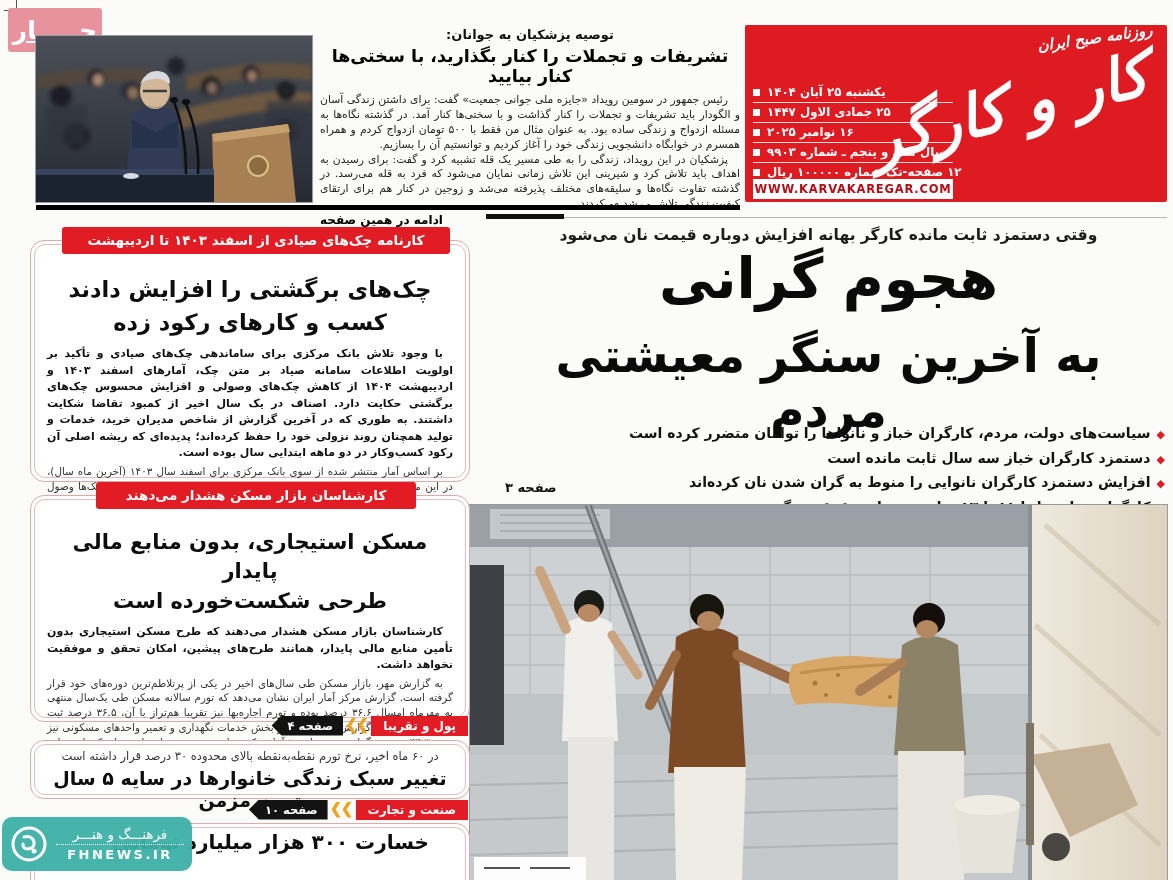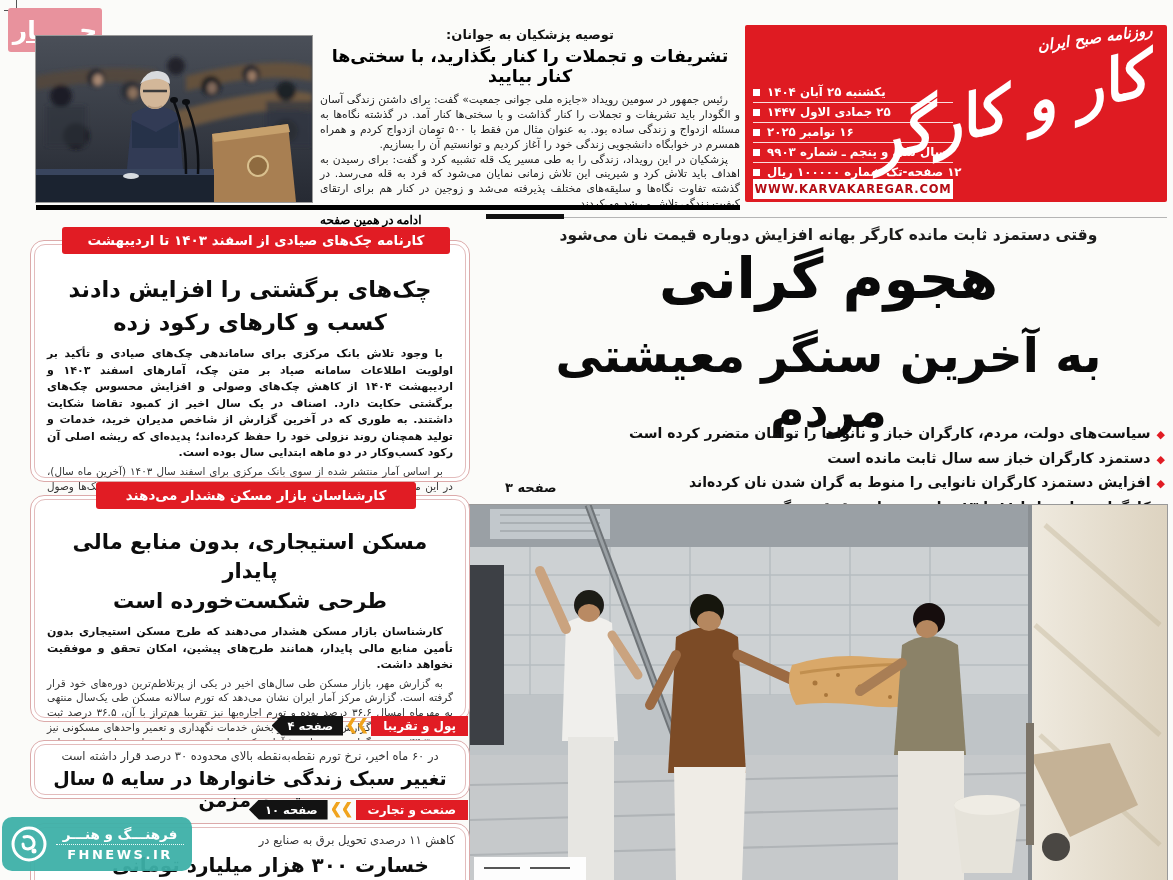--- a/index.html
+++ b/index.html
@@ -19,21 +19,21 @@
 
   
   .top-photo{left:36px;top:36px;width:276px;height:166px;box-shadow:0 0 0 1px #9a9a9a;overflow:hidden;}
 
   
   .top-story{left:320px;top:27px;width:420px;height:180px;direction:rtl;}
   .top-kicker{text-align:center;font-size:13px;font-weight:bold;color:#111;}
   .top-headline{text-align:center;font-size:17.5px;font-weight:bold;color:#000;margin-top:4px;}
   .top-body{margin-top:7px;font-size:10.8px;line-height:1.38;text-align:justify;color:#222;}
   .top-body p{margin:0;text-indent:12px;}
-  .top-continued{font-weight:bold;font-size:12px;text-align:left;color:#000;margin-top:1px;font-family:Liberation Serif, serif;}
+  .top-continued{font-weight:bold;font-size:12px;text-align:left;color:#000;margin-top:1px;}
 
   
   .masthead{left:745px;top:25px;width:422px;height:177px;background:#df1b22;border-radius:2px;overflow:hidden;}
   .tagline{position:absolute;right:14px;top:4px;color:#fff;font-size:15px;font-weight:bold;font-style:italic;
            transform:rotate(-8deg);direction:rtl;}
   .paper-title{position:absolute;right:16px;top:52px;color:#fff;font-size:60px;font-weight:bold;font-style:italic;
            transform:rotate(-14deg);transform-origin:center;white-space:nowrap;direction:rtl;line-height:1;}
   .dates{position:absolute;left:8px;top:58px;width:200px;}
   .date-row{display:flex;align-items:center;gap:7px;border-bottom:1px solid rgba(255,255,255,.85);
             padding:1px 0 2px 0;height:16px;}
@@ -93,21 +93,21 @@
   .chevs{display:flex;gap:2px;}
   .chev{width:9px;height:16px;background:#f0a31c;
         clip-path:polygon(55% 0,100% 0,45% 50%,100% 100%,55% 100%,0 50%);}
   .section-badge{height:20px;background:#e11c24;color:#fff;font-size:12px;font-weight:bold;line-height:20px;
                  padding:0 12px;direction:rtl;}
 
   
   .fhnews{left:2px;top:817px;width:190px;height:54px;background:rgba(61,176,168,.95);border-radius:10px;
           display:flex;align-items:center;padding:0 8px;box-sizing:border-box;gap:8px;z-index:5;}
   .fh-text{flex:1;text-align:center;color:#fff;}
-  .fh-line1{font-size:13.5px;font-weight:bold;direction:rtl;border-bottom:1px dotted rgba(255,255,255,.9);
+  .fh-line1{font-size:13.5px;font-weight:normal;direction:rtl;border-bottom:1px dotted rgba(255,255,255,.9);
             padding-bottom:2px;}
   .fh-line2{font-size:13px;font-weight:bold;letter-spacing:2.5px;margin-top:2px;}
 </style>
 </head>
 <body>
 
 <div class="abs crosshair"></div>
 
 <div class="abs jar">
   <span>جـــــار</span>
@@ -370,21 +370,20 @@
 
 <div class="abs badge-row badge-row2">
   <div class="page-badge">صفحه ۱۰</div>
   <div class="chevs">
     <div class="chev"></div>
       <div class="chev"></div>
   </div>
   <div class="section-badge">صنعت و تجارت</div>
 </div>
 <div class="abs frame box4">
-  <div class="bx4-kicker">کاهش ۱۱ درصدی تحویل برق به صنایع در</div>
   <div class="bx4-headline">خسارت ۳۰۰ هزار میلیارد تومانی</div>
 </div>
 
 <div class="abs fhnews">
   <svg width="38" height="38" viewBox="0 0 38 38">
     <circle cx="19" cy="19" r="16" fill="none" stroke="#ffffff" stroke-width="3"></circle>
     <path d="M14 12 Q22 10 24 17 Q25 23 18 24 Q13 24 13 19" fill="none" stroke="#ffffff" stroke-width="3" stroke-linecap="round"></path>
     <circle cx="24" cy="26" r="2.5" fill="#ffffff"></circle>
   </svg>
   <div class="fh-text">

